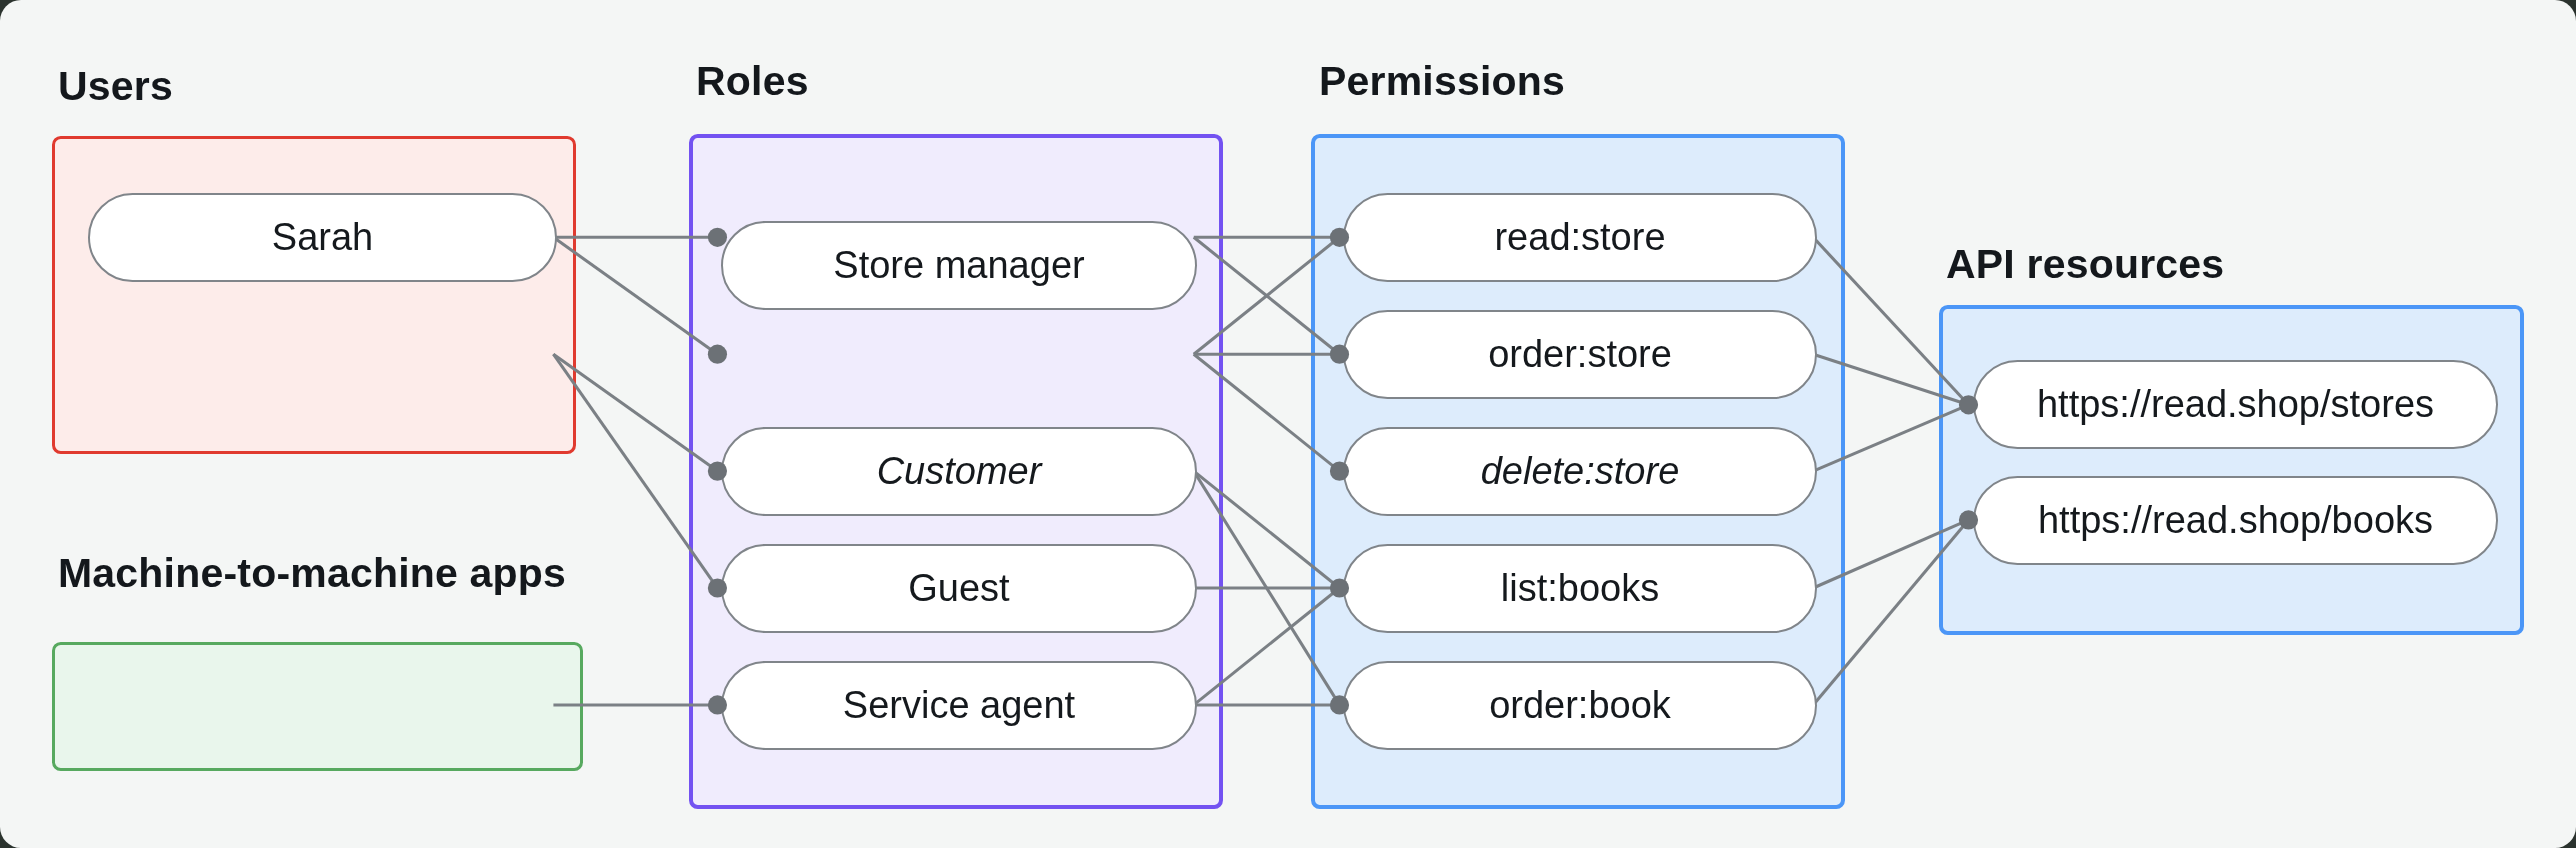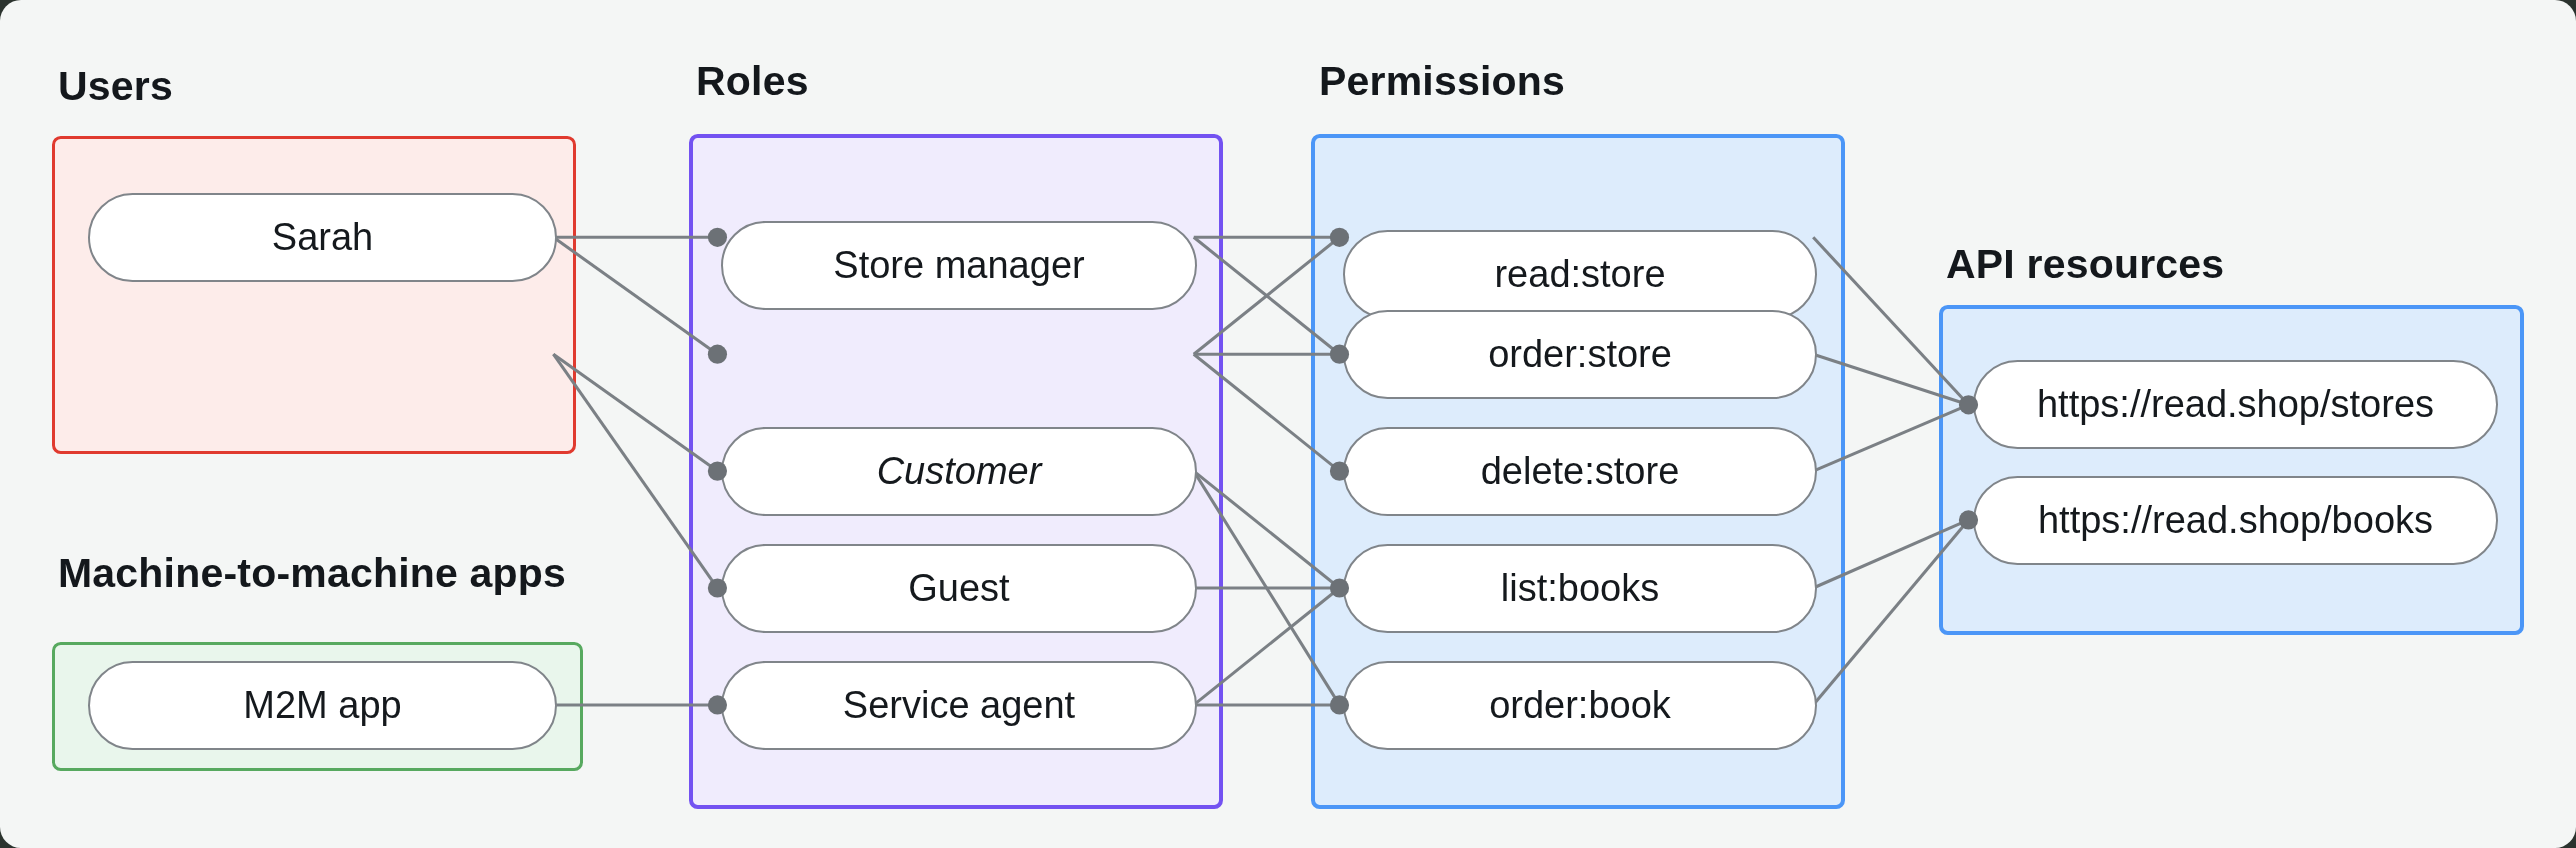--- a/index.html
+++ b/index.html
@@ -77,28 +77,27 @@
       <line x1="1368" y1="808" x2="1535" y2="808" stroke="#7b8085" stroke-width="3.5"></line>
       <line x1="2078" y1="272" x2="2256" y2="464" stroke="#7b8085" stroke-width="3.5"></line>
       <line x1="2078" y1="406" x2="2256" y2="464" stroke="#7b8085" stroke-width="3.5"></line>
       <line x1="2078" y1="540" x2="2256" y2="464" stroke="#7b8085" stroke-width="3.5"></line>
       <line x1="2078" y1="674" x2="2256" y2="596" stroke="#7b8085" stroke-width="3.5"></line>
       <line x1="2078" y1="808" x2="2256" y2="596" stroke="#7b8085" stroke-width="3.5"></line>
     </svg>
 
   <div id="node-layer">
       <div class="node" style="left: 84px; top: 193px; width: 469px;">Sarah</div>
-      <div class="node" style="left: 84px; top: 661px; width: 469px;">M2M app</div>
       <div class="node" style="left: 717px; top: 193px; width: 476px; margin-top: 28px;">Store manager</div>
       <div class="node" style="left: 717px; top: 427px; width: 476px; font-style: italic;">Customer</div>
       <div class="node" style="left: 717px; top: 544px; width: 476px;">Guest</div>
       <div class="node" style="left: 717px; top: 661px; width: 476px;">Service agent</div>
-      <div class="node" style="left: 1339px; top: 193px; width: 474px; margin-top: 37px;">read:store</div>
+      <div class="node" style="left: 1339px; top: 193px; width: 474px;">read:store</div>
       <div class="node" style="left: 1339px; top: 310px; width: 474px;">order:store</div>
-      <div class="node" style="left: 1339px; top: 427px; width: 474px;">delete:store</div>
+      <div class="node" style="left: 1339px; top: 427px; width: 474px; font-style: italic;">delete:store</div>
       <div class="node" style="left: 1339px; top: 544px; width: 474px;">list:books</div>
       <div class="node" style="left: 1339px; top: 661px; width: 474px;">order:book</div>
       <div class="node" style="left: 1969px; top: 360px; width: 525px;">https://read.shop/stores</div>
       <div class="node" style="left: 1969px; top: 476px; width: 525px;">https://read.shop/books</div>
     </div>
 
   <svg id="dot-layer" class="layer" viewBox="0 0 2952 972">
       <circle cx="822" cy="272" r="11" fill="#6c7176"></circle>
       <circle cx="822" cy="406" r="11" fill="#6c7176"></circle>
       <circle cx="822" cy="540" r="11" fill="#6c7176"></circle>

